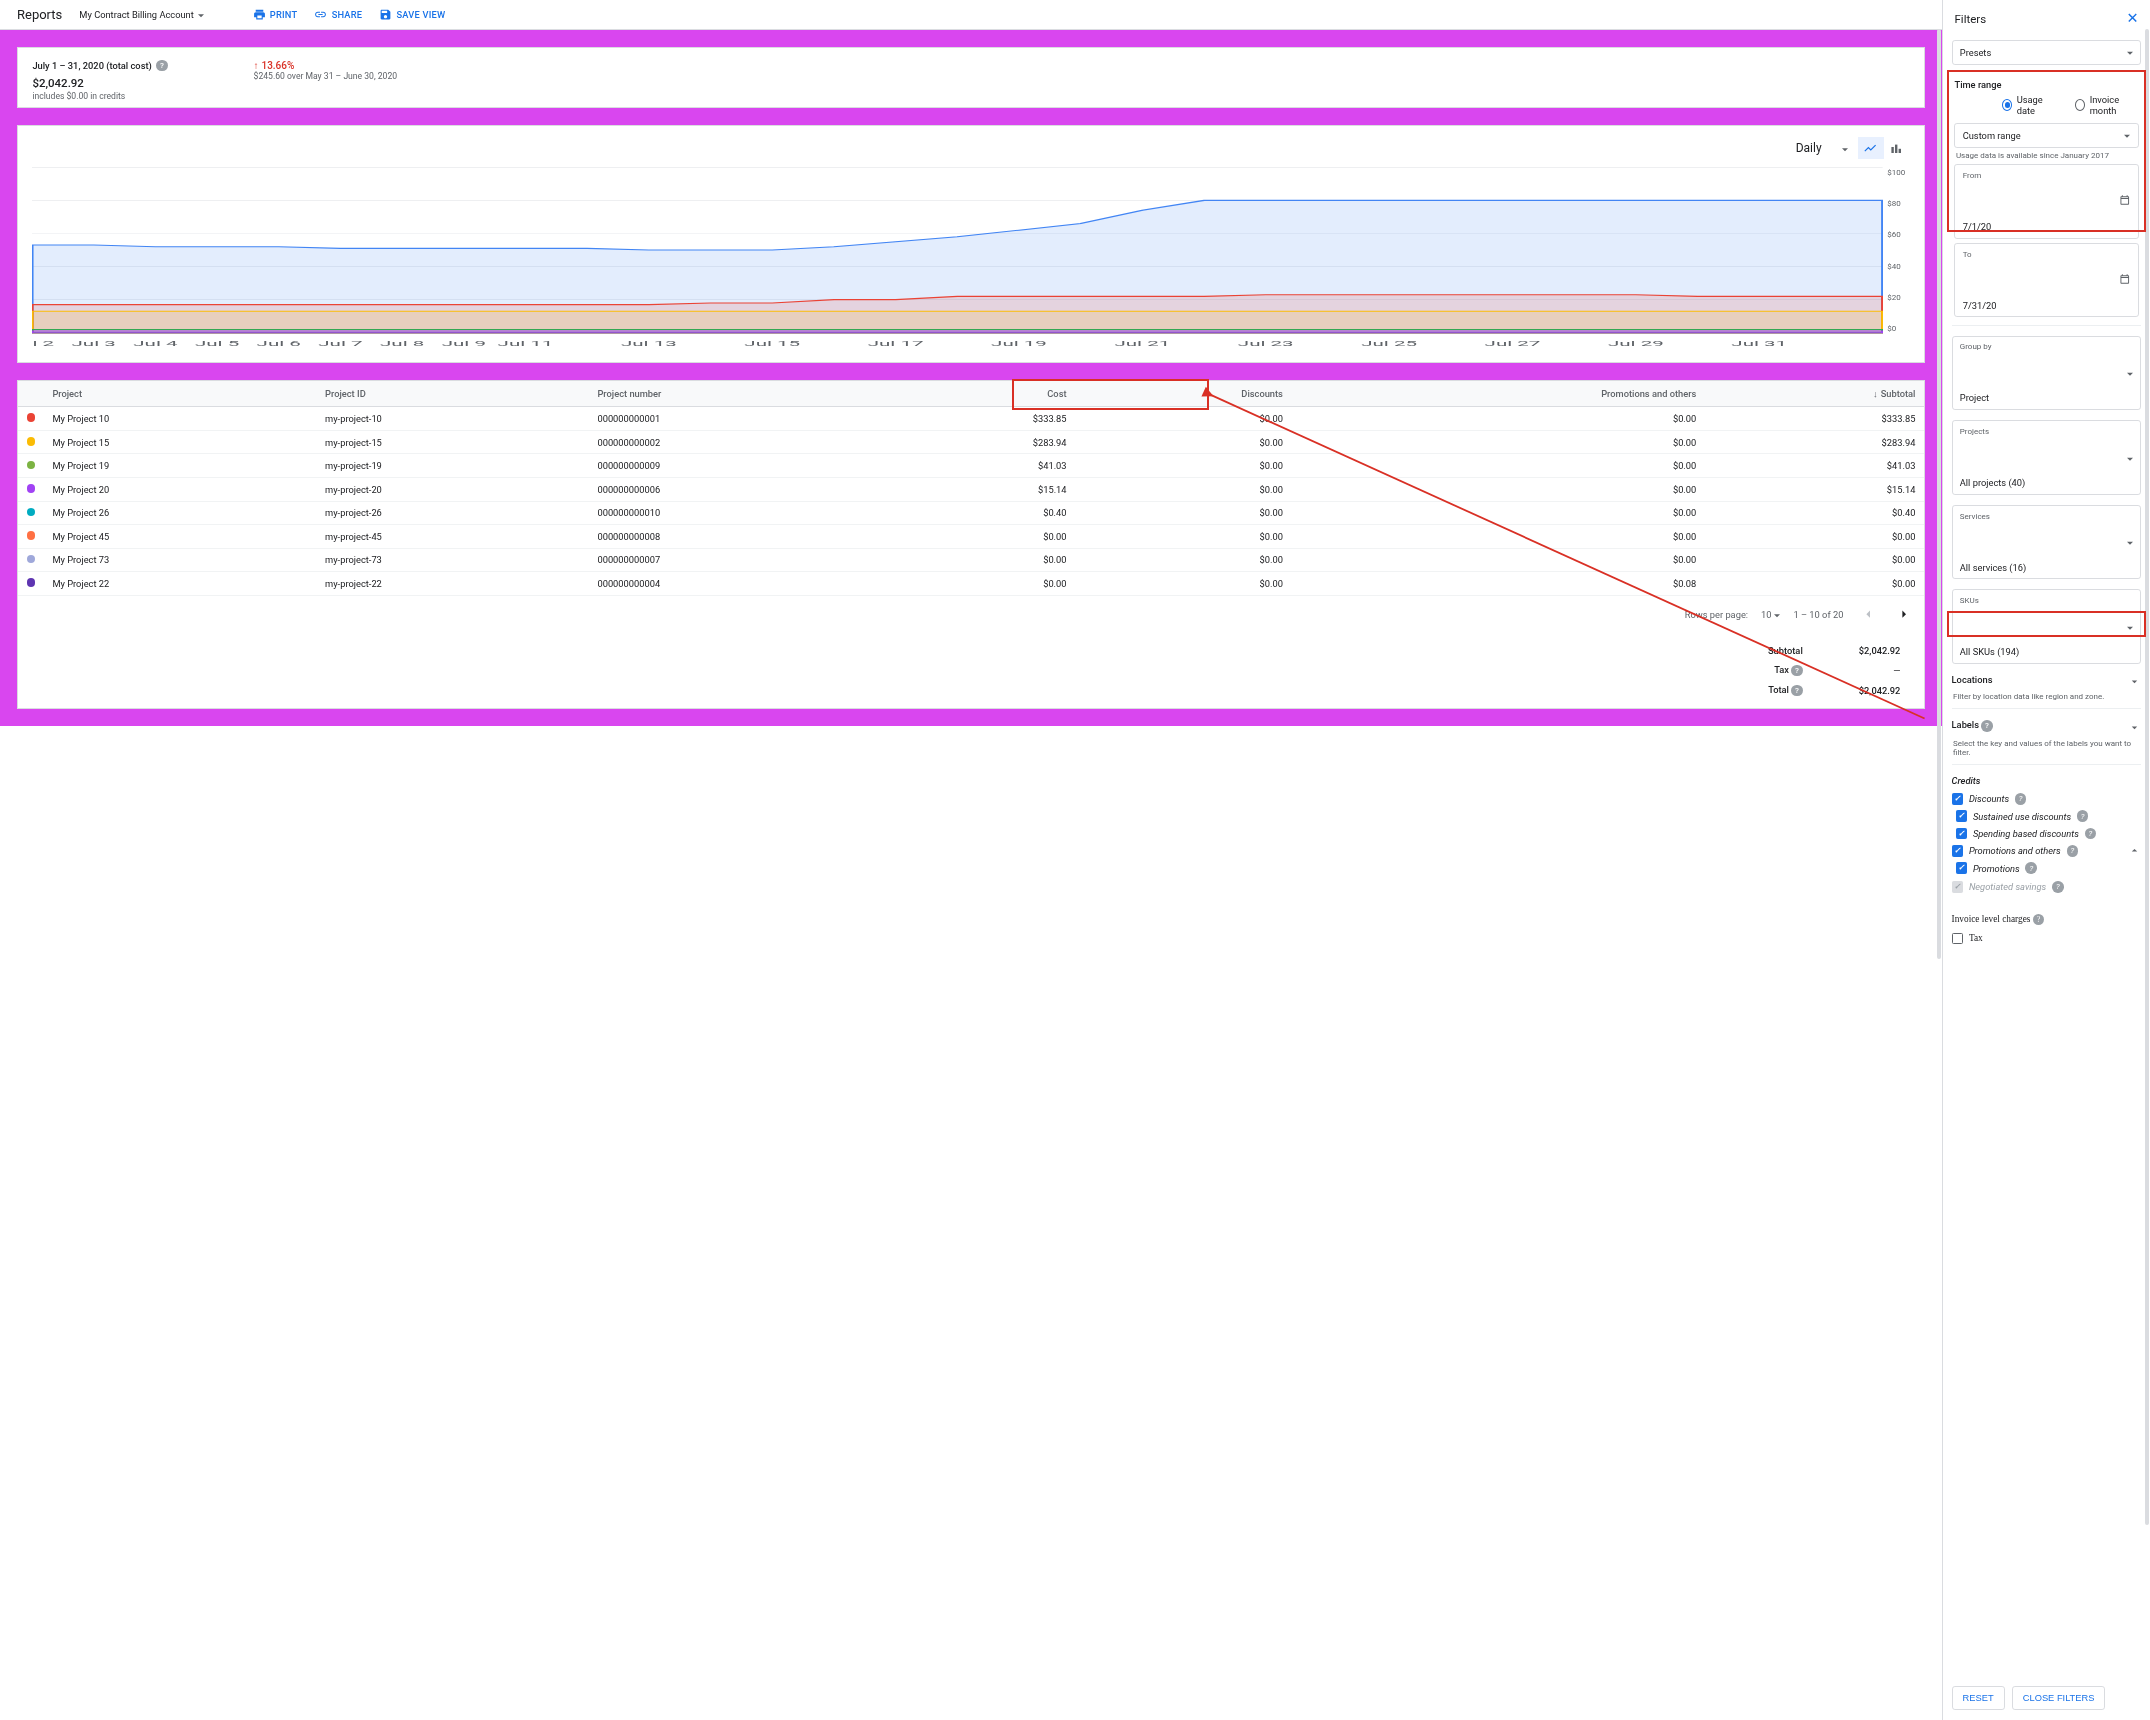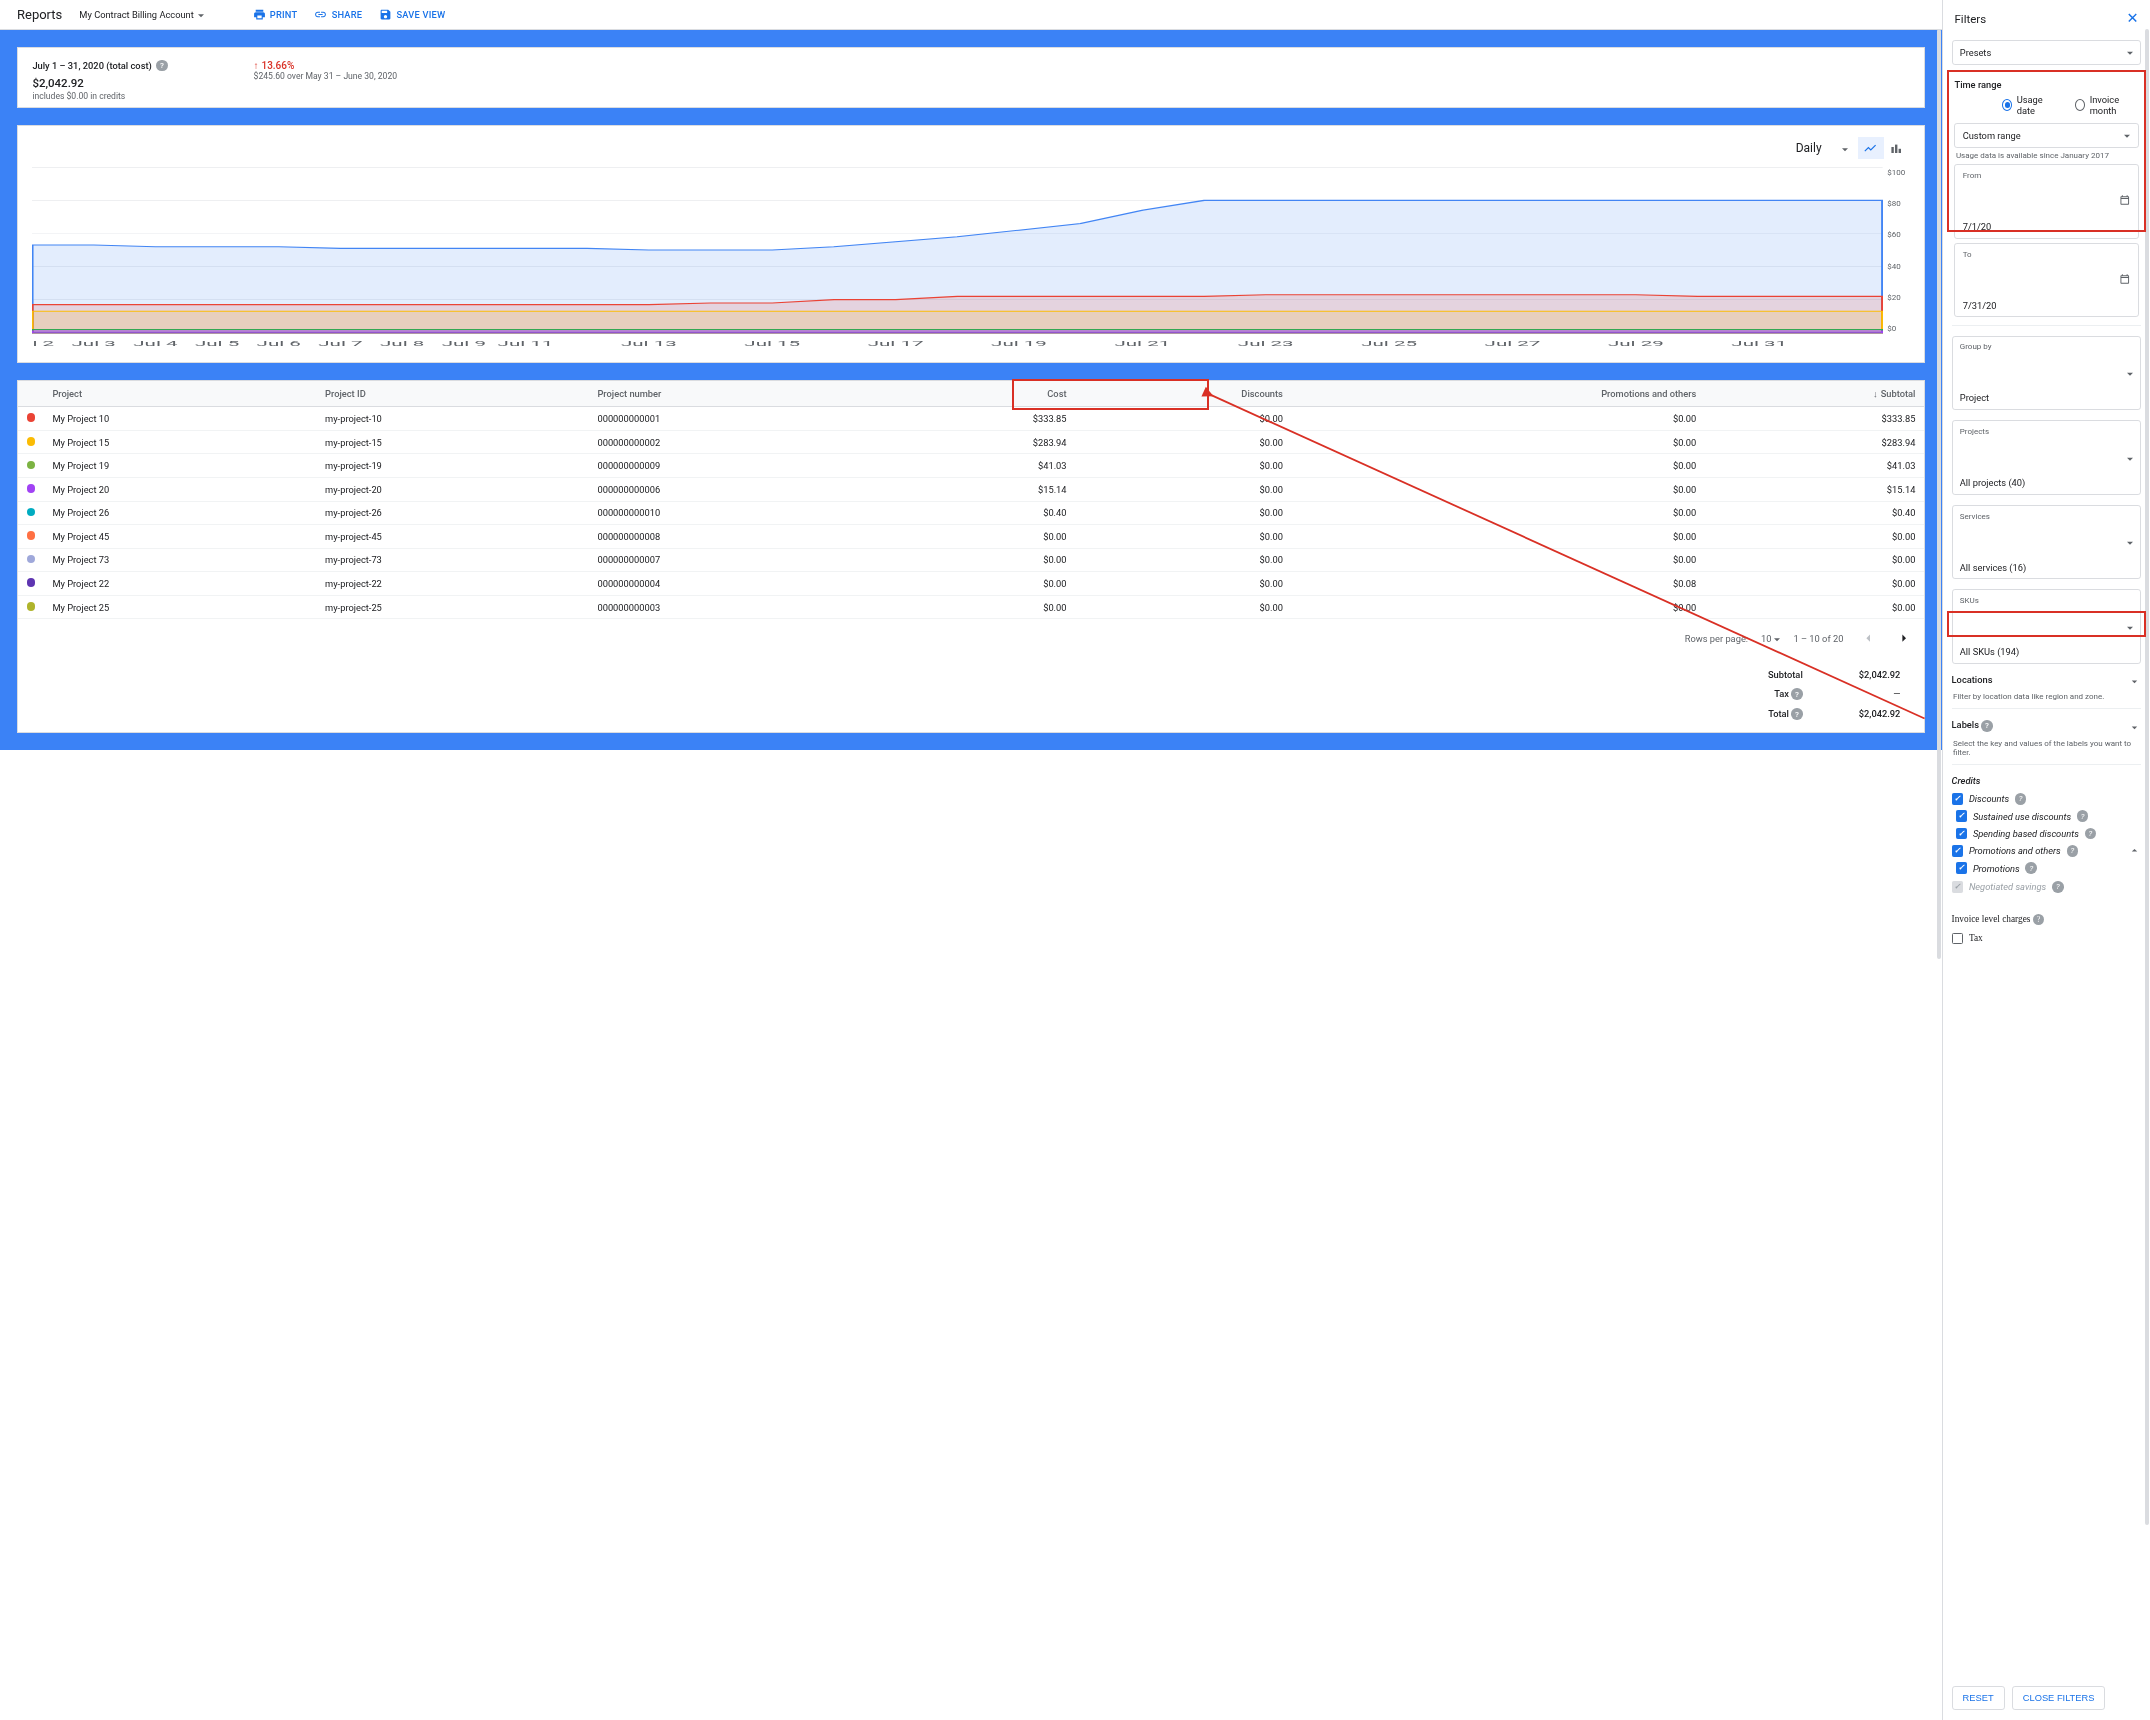--- a/index.html
+++ b/index.html
@@ -4,21 +4,21 @@
 <style>
   * { box-sizing: border-box; margin: 0; padding: 0; }
   body { font-family: Roboto, "Segoe UI", Arial, sans-serif; font-size: 9.3px; color: #202124; background:#fff; overflow:hidden; }
   .app { display:flex; height:100vh; width:100vw; }
   .main { flex:1; overflow:auto; position:relative; }
   .topbar { display:flex; align-items:center; gap:17px; padding:7.2px 17px; border-bottom:0.7px solid #dadce0; }
   .title { font-size:13px; font-weight:400; }
   .account-sel { display:flex; align-items:center; gap:4.3px; cursor:pointer; font-size:9.3px; }
   .action-btn { display:flex; align-items:center; gap:4.3px; color:#1a73e8; font-weight:500; font-size:9.3px; cursor:pointer; letter-spacing:0.2px; }
   .icn { display:inline-flex; width:13px; height:13px; }
-  .content { padding:17px; background:#3b82f6; display:flex; flex-direction:column; gap:17px; }
+  .content { padding:17px; background:#d946ef; display:flex; flex-direction:column; gap:17px; }
   .card { border:0.7px solid #dadce0; background:#fff; padding:11.5px 14.4px 5.8px 14.4px; position:relative; }
   .summary { display:flex; gap:86px; }
   .summ-label { font-weight:500; font-size:9.3px; display:flex; align-items:center; gap:4.3px; margin-bottom:4.3px;}
   .summ-amt { font-size:11.5px; font-weight:500; margin-bottom:1.4px;}
   .summ-sub { font-size:8.6px; color:#5f6368;}
   .delta { color:#d93025; font-weight:500; display:flex; align-items:center; gap:2.9px; font-size:10px;}
   .chart-toolbar { display:flex; justify-content:flex-end; align-items:center; gap:10px; margin-bottom:4.3px;}
   .seg { display:flex; align-items:center; }
   .seg button { width:26px; height:21.6px; border:none; background:transparent; display:flex; align-items:center; justify-content:center; cursor:pointer;}
   .seg button.active { background:#e8f0fe;}
@@ -298,30 +298,20 @@
               <tr>
                 <td><span class="dot" style="background:#5e35b1"></span></td>
   <td>My Project 22</td>
   <td>my-project-22</td>
   <td>000000000004</td>
   <td class="num">$0.00</td>
   <td class="num">$0.00</td>
   <td class="num">$0.08</td>
   <td class="num">$0.00</td>
               </tr>
-              <tr>
-                <td><span class="dot" style="background:#afb42b"></span></td>
-  <td>My Project 25</td>
-  <td>my-project-25</td>
-  <td>000000000003</td>
-  <td class="num">$0.00</td>
-  <td class="num">$0.00</td>
-  <td class="num">$0.00</td>
-  <td class="num">$0.00</td>
-              </tr>
             </tbody>
         </table>
         <div class="pager">
           <span>Rows per page:</span>
           <span class="sel">
             <span>10</span>
             <span class="caretd"></span>
           </span>
           <span>1 – 10 of 20</span>
           <span class="nav">

